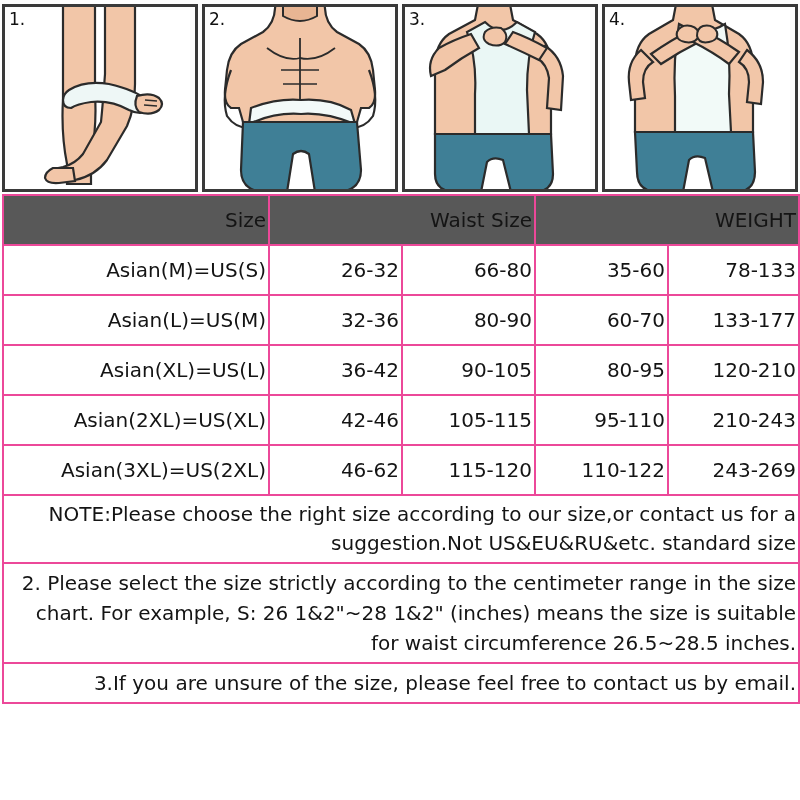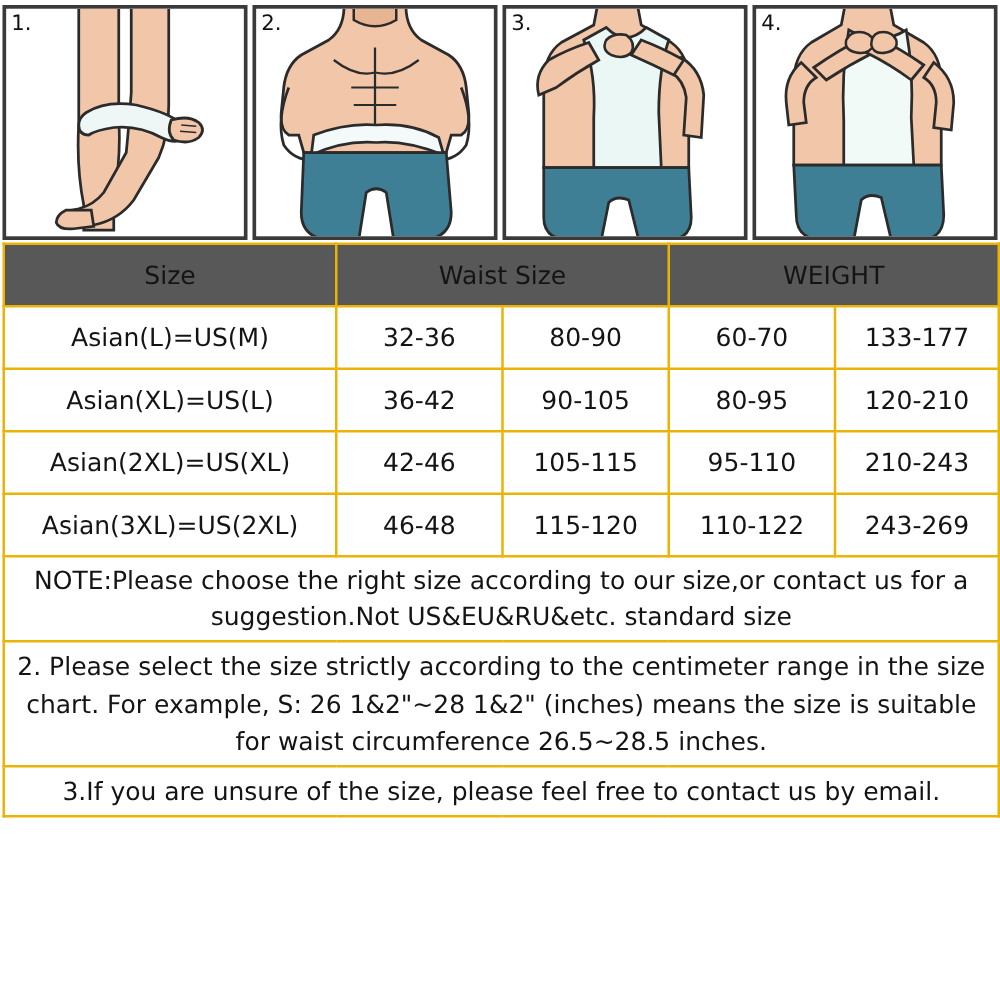--- a/index.html
+++ b/index.html
@@ -53,22 +53,22 @@
   }
 
   
   table.size-table {
     border-collapse: collapse;
     width: 796px;
     margin: 0 2px;
     table-layout: fixed;
   }
   table.size-table td, table.size-table th {
-    border: 2px solid #eab308;
-    text-align: center;
+    border: 2px solid #ec4899;
+    text-align: right;
     font-weight: normal;
     font-size: 20px;
     padding: 4px 2px;
     color: #141414;
   }
   .hdr {
     background: #585858;
     color: #ffffff;
     font-size: 22px;
     height: 40px;
@@ -207,20 +207,27 @@
         <col class="col-lbs">
     </colgroup>
     <tbody>
       <tr>
         <th class="hdr" rowspan="1">Size</th>
         <th class="hdr" colspan="2">Waist Size</th>
         <th class="hdr" colspan="2">WEIGHT</th>
       </tr>
 
       <tr class="datarow">
+        <td>Asian(M)=US(S)</td>
+        <td>26-32</td>
+        <td>66-80</td>
+        <td>35-60</td>
+        <td>78-133</td>
+      </tr>
+      <tr class="datarow">
         <td>Asian(L)=US(M)</td>
         <td>32-36</td>
         <td>80-90</td>
         <td>60-70</td>
         <td>133-177</td>
       </tr>
       <tr class="datarow">
         <td>Asian(XL)=US(L)</td>
         <td>36-42</td>
         <td>90-105</td>
@@ -229,21 +236,21 @@
       </tr>
       <tr class="datarow">
         <td>Asian(2XL)=US(XL)</td>
         <td>42-46</td>
         <td>105-115</td>
         <td>95-110</td>
         <td>210-243</td>
       </tr>
       <tr class="datarow">
         <td>Asian(3XL)=US(2XL)</td>
-        <td>46-48</td>
+        <td>46-62</td>
         <td>115-120</td>
         <td>110-122</td>
         <td>243-269</td>
       </tr>
 
       <tr>
         <td class="note-cell" colspan="5">NOTE:Please choose the right size according to our size,or contact us for a suggestion.Not US&amp;EU&amp;RU&amp;etc. standard size</td>
       </tr>
       <tr>
         <td class="note2-cell" colspan="5">2. Please select the size strictly according to the centimeter range in the size chart. For example, S: 26 1&amp;2"~28 1&amp;2" (inches) means the size is suitable for waist circumference 26.5~28.5 inches.</td>

